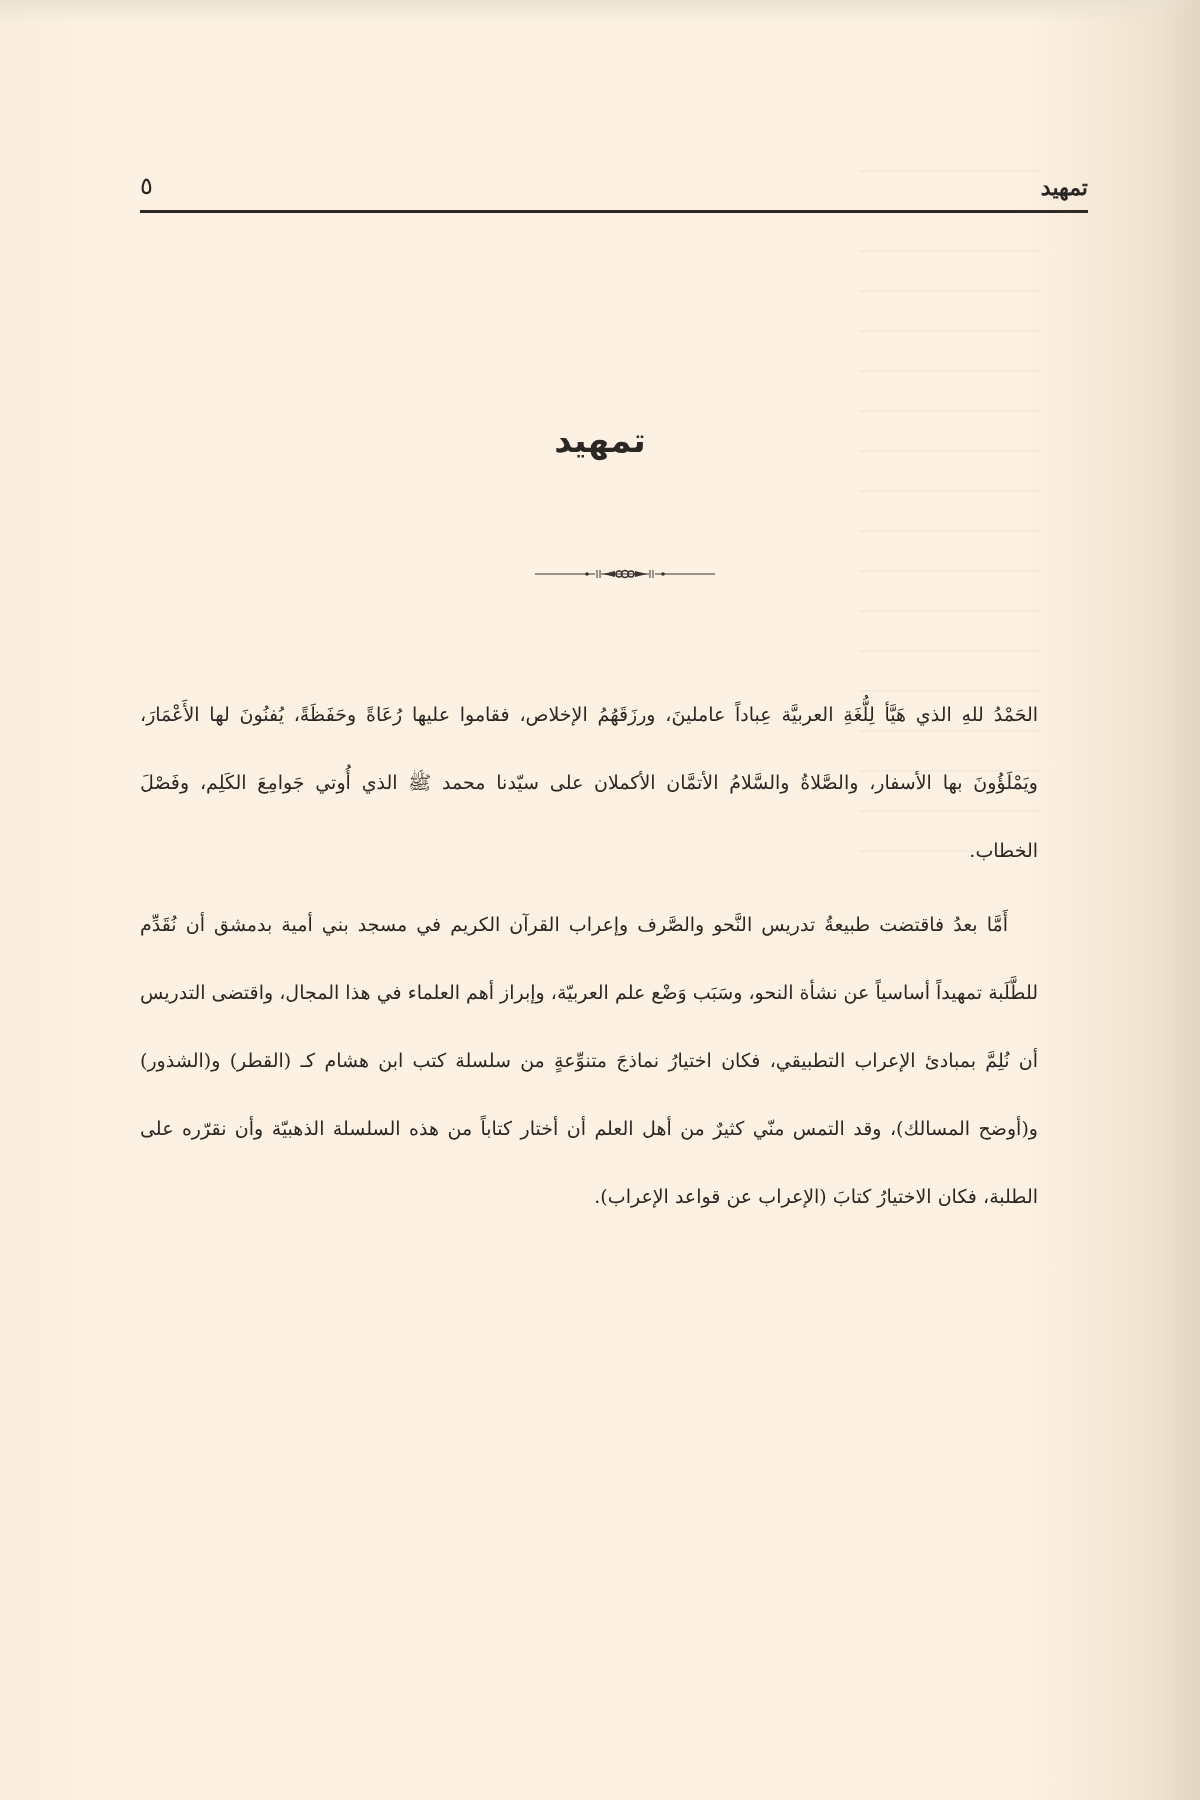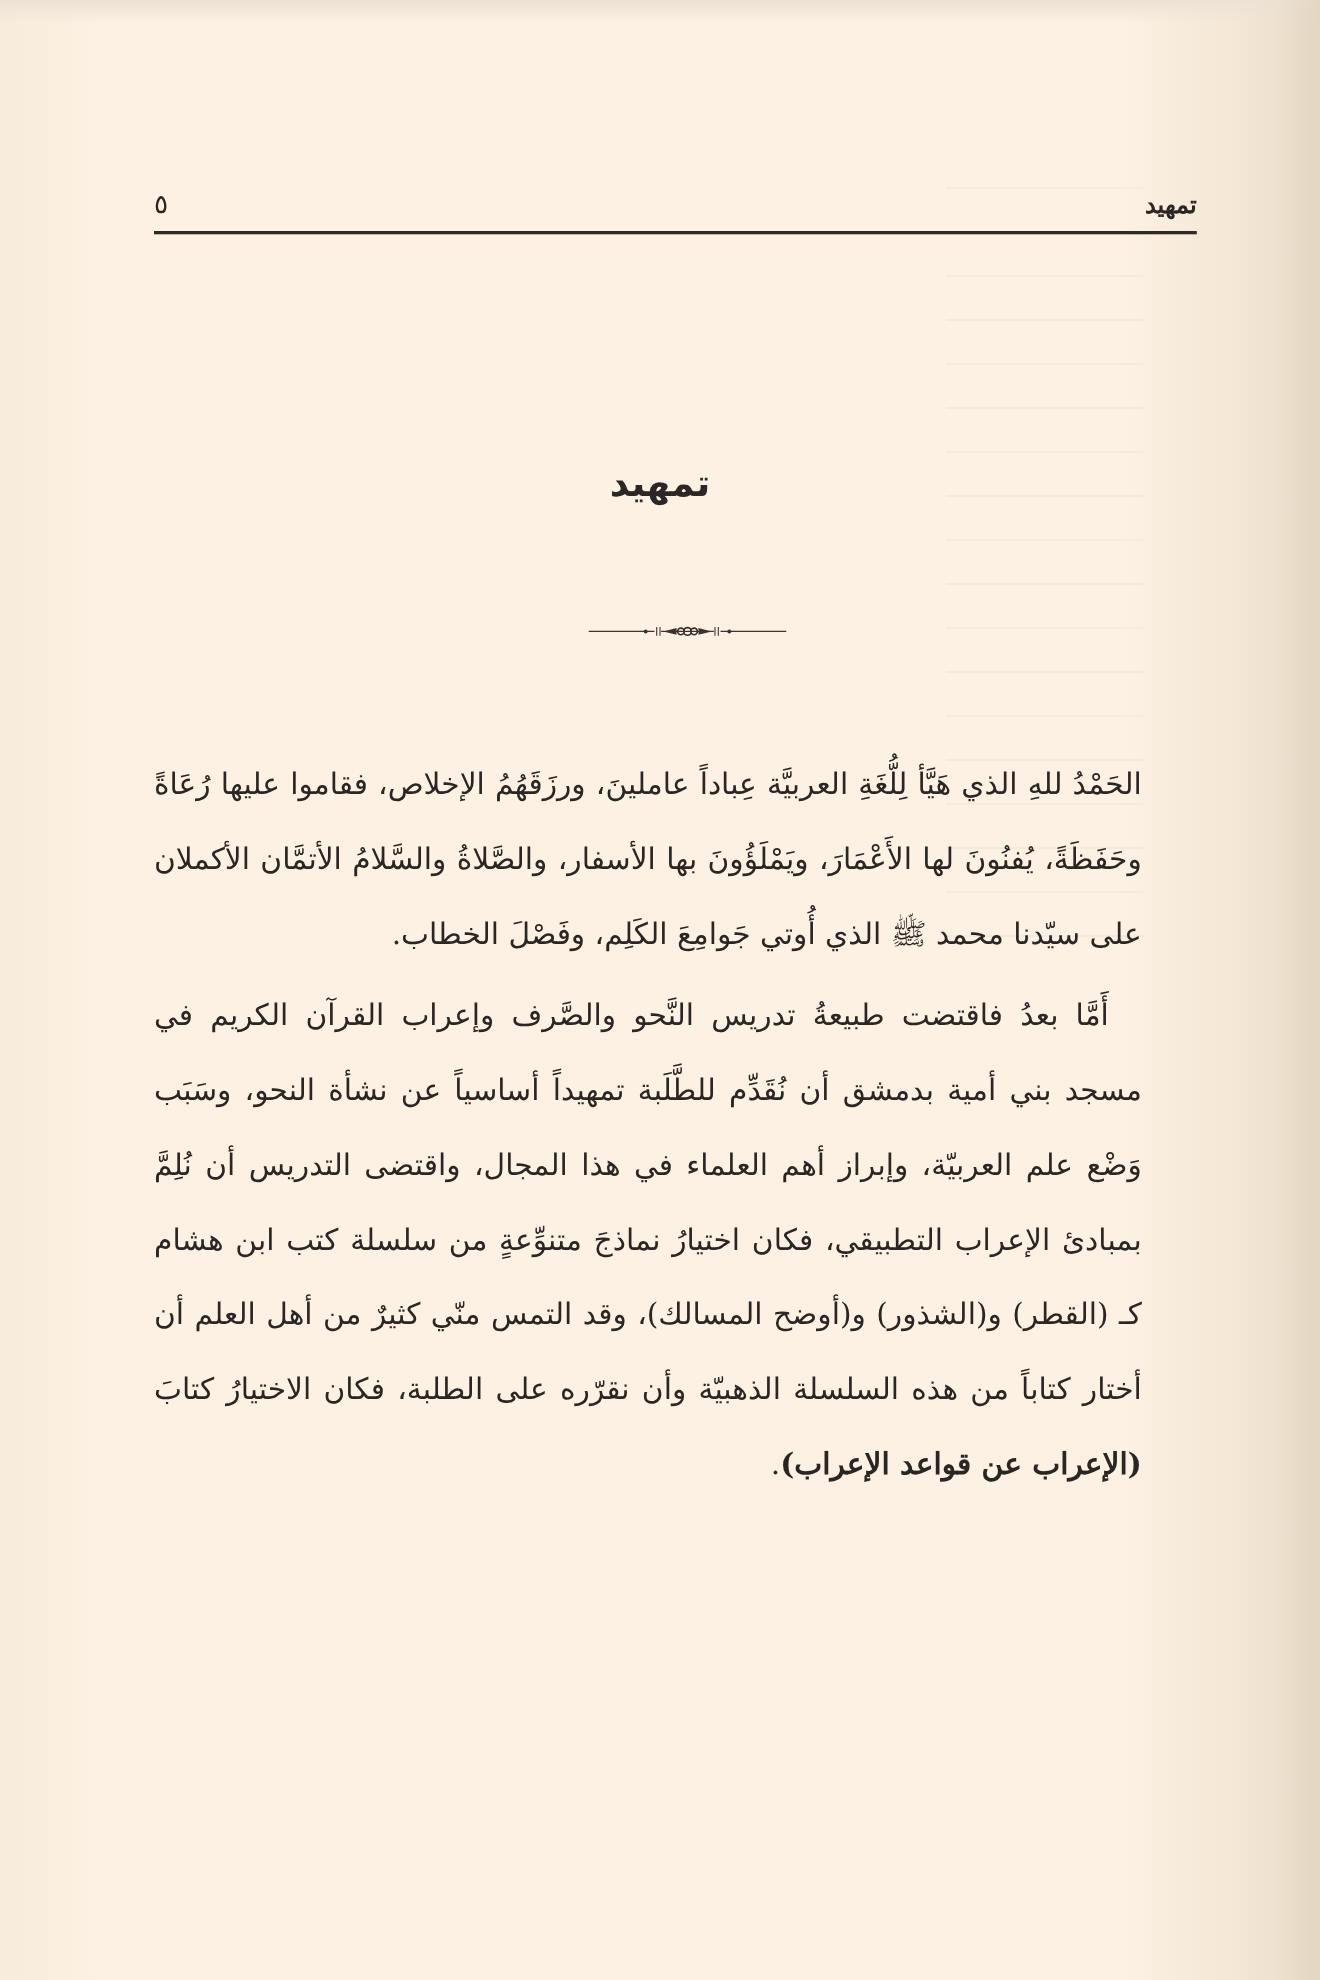--- a/index.html
+++ b/index.html
@@ -61,29 +61,29 @@
       left: 535px; top: 564px;
       width: 180px; height: 20px;
     }
     .body-text {
       position: absolute;
       left: 140px; top: 680px;
       width: 898px;
       direction: rtl;
       text-align: justify;
       text-align-last: right;
-      font-size: 27px;
+      font-size: 19px;
       line-height: 68px;
     }
     .body-text p {
       margin: 0 0 6px 0;
       text-indent: 0;
     }
     .body-text p.indent { text-indent: 30px; }
-    .body-text .bold { font-weight: bold; }
+    .body-text .bold { font-weight: normal; }
     .ghost {
       position: absolute;
       left: 860px; top: 170px;
       width: 180px; height: 700px;
       opacity: 0.05;
       background: repeating-linear-gradient(to bottom, #6b5c4d 0px, #6b5c4d 2px, transparent 2px, transparent 40px);
     }
   </style>
 </head>
 <body>

